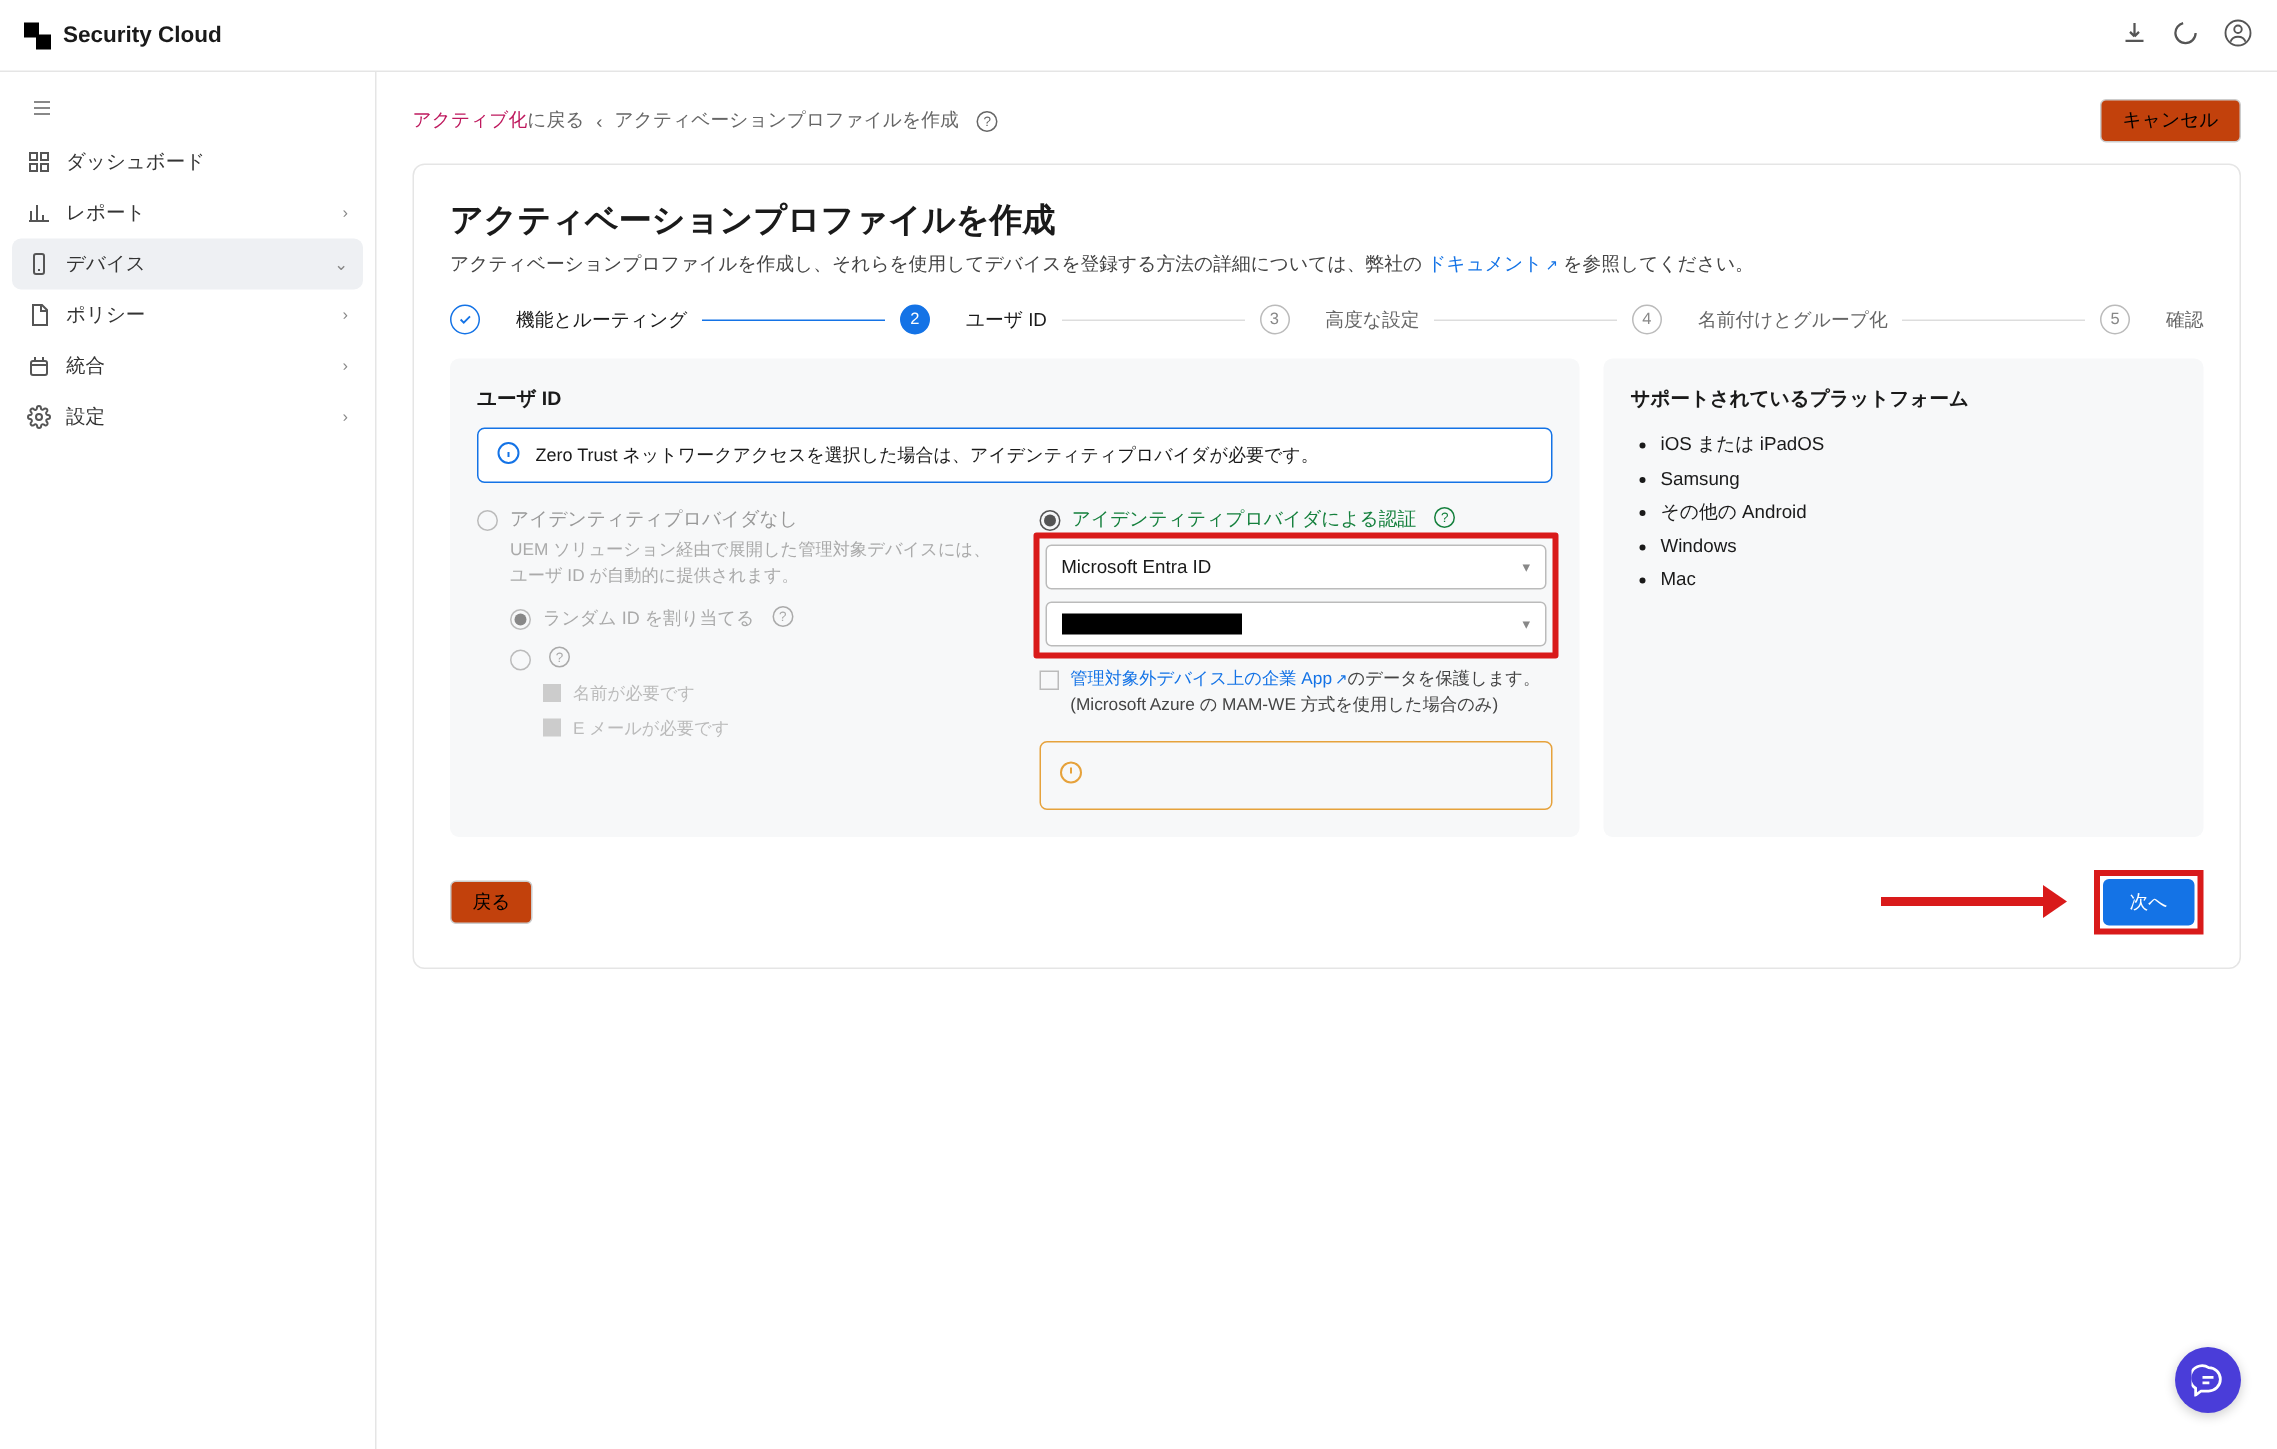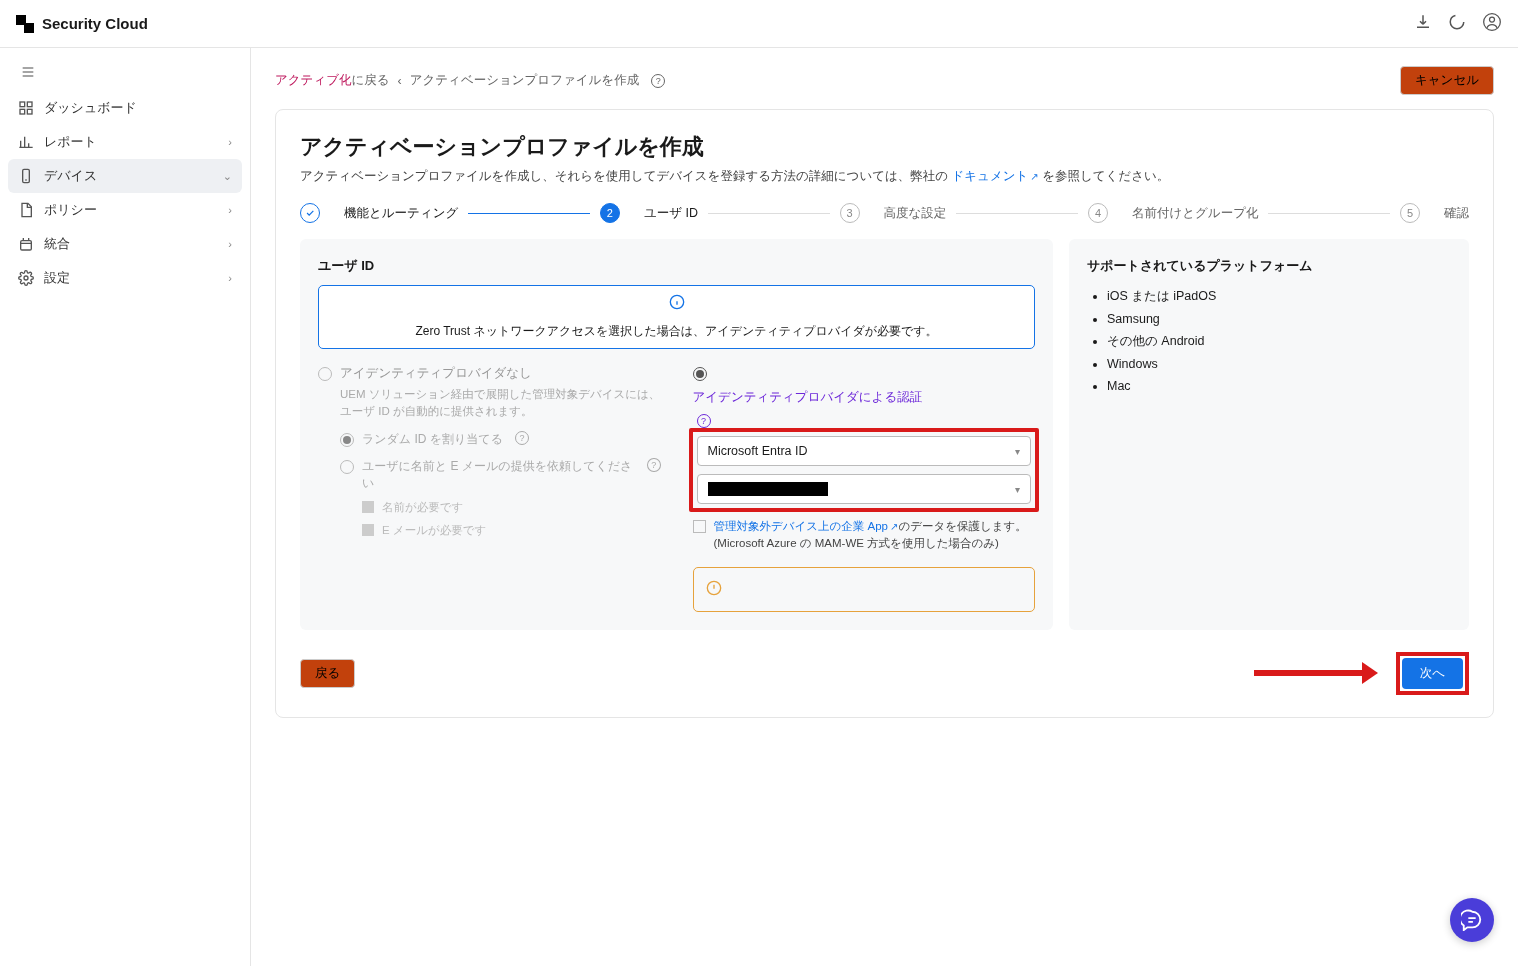--- a/index.html
+++ b/index.html
@@ -43,21 +43,21 @@
 .step.done .step-label { color:#1a1a1a; }
 .step-line { flex:1; height:1px; background:#ddd; margin:0 10px; }
 .step-line.done { background:#1473e6; }
 
 .form-row { display:flex; gap:16px; }
 .panel { background:#f7f8f9; border-radius:6px; padding:18px; }
 .panel-left { flex: 1; }
 .panel-right { width:400px; }
 .section-title { font-size:13px; font-weight:600; margin-bottom:10px; }
 
-.info-banner { display:flex; align-items:center; gap:10px; border:1px solid #1473e6; border-radius:5px; background:#fff; padding:8px 12px; font-size:12px; margin-bottom:16px;flex-direction:column; }
+.info-banner { display:flex; align-items:center; gap:10px; border:1px solid #1473e6; border-radius:5px; background:#fff; padding:8px 12px; font-size:12px; margin-bottom:16px; }
 .info-banner .i-icon { color:#1473e6; }
 
 .radio-row { display:flex; gap:32px; margin-top:6px; }
 .radio-col { flex:1; }
 .radio-label { display:flex; align-items:flex-start; gap:8px; font-size:12.5px; color:#999; margin-bottom:4px; }
 .radio-col.enabled .radio-label { color:#1a1a1a; }
 .radio-dot { width:14px; height:14px; border:1px solid #bbb; border-radius:50%; margin-top:2px; flex-shrink:0; position:relative; }
 .radio-dot.selected::after { content:""; width:8px; height:8px; background:#888; border-radius:50%; position:absolute; top:2px; left:2px; }
 .radio-col.enabled .radio-dot.selected { border-color:#555; }
 .radio-col.enabled .radio-dot.selected::after { background:#555; }
@@ -271,36 +271,35 @@
               <div class="sub-radio">
                 <div class="radio-label">
                     <span class="radio-dot selected"></span>
                     <span>ランダム ID を割り当てる</span>
                     <span class="help-q">?</span>
                   </div>
               </div>
               <div class="sub-radio">
                 <div class="radio-label">
                     <span class="radio-dot"></span>
-                    <span>ユーザに名前と E メールの提供を依頼してください</span>
                     <span class="help-q">?</span>
                   </div>
               </div>
               <div class="sub-check">
                   <span class="cb"></span>
                   <span>名前が必要です</span>
                 </div>
               <div class="sub-check">
                   <span class="cb"></span>
                   <span>E メールが必要です</span>
                 </div>
             </div>
 
             <div class="radio-col enabled">
-              <div class="radio-label" style="color:#6d28d9;flex-direction:column;">
+              <div class="radio-label" style="color:#15803d;">
                   <span class="radio-dot selected"></span>
                   <span>アイデンティティプロバイダによる認証</span>
                   <span class="help-q">?</span>
                 </div>
 
               <div class="redhl">
                 <div class="select-box">
                   <span>Microsoft Entra ID</span>
                   <span class="chev">▾</span>
                 </div>

